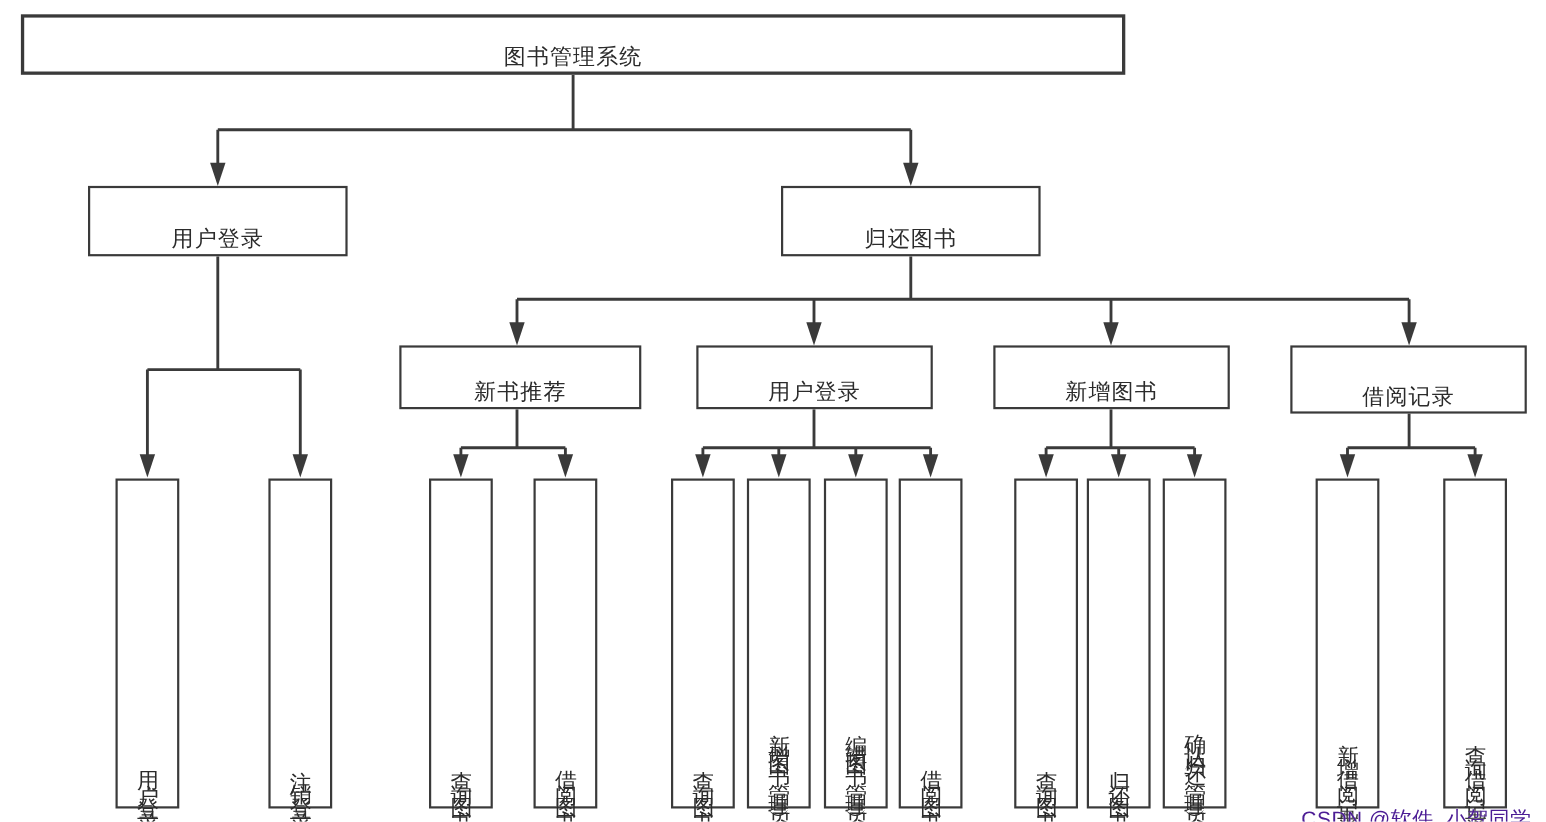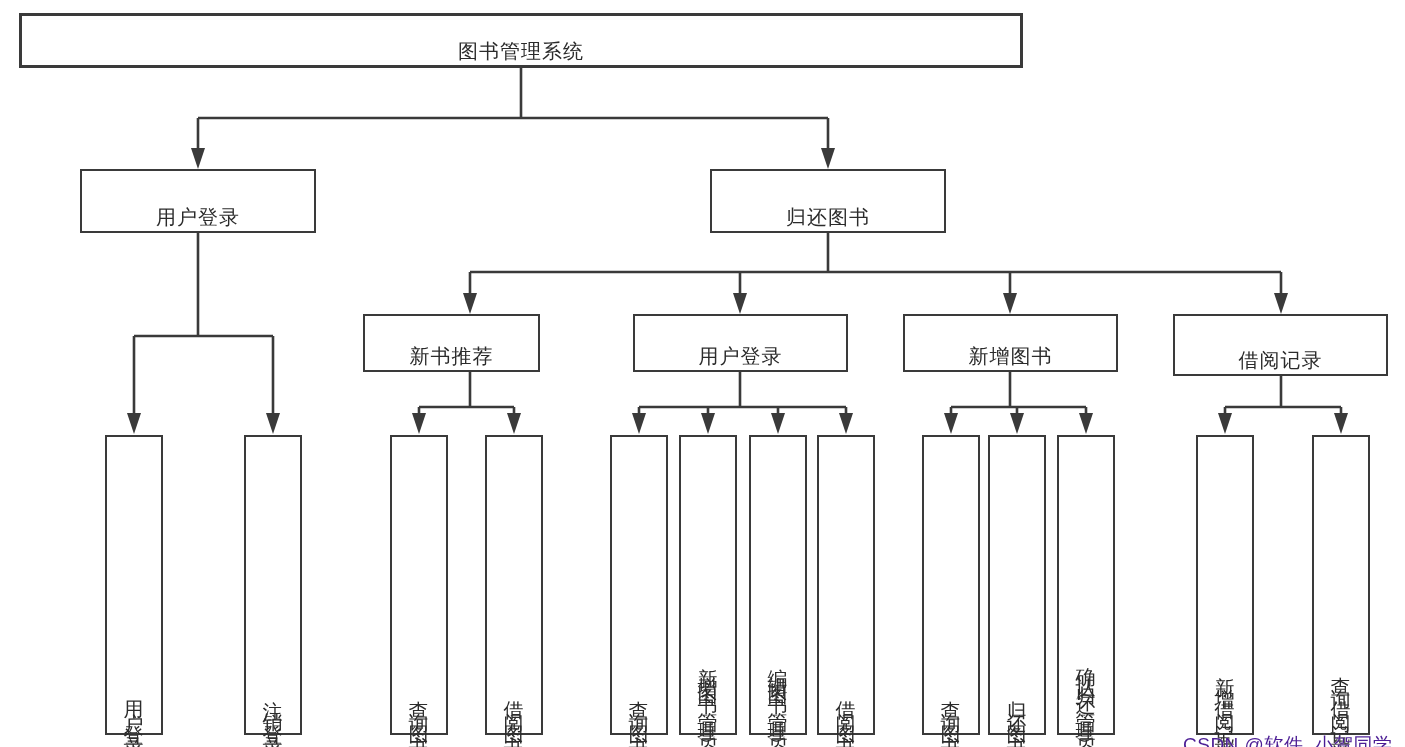--- a/index.html
+++ b/index.html
@@ -114,21 +114,21 @@
     <span class="h-label">图书管理系统</span>
   </div>
 
   <div class="box" style="left:80px; top:169px; width:236px; height:64px;">
     <span class="h-label">用户登录</span>
   </div>
   <div class="box" style="left:710px; top:169px; width:236px; height:64px;">
     <span class="h-label">归还图书</span>
   </div>
 
-  <div class="box" style="left:363px; top:314px; width:177px; height:58px;">
+  <div class="box" style="left:363px; top:314px; width:220px; height:58px;">
     <span class="h-label">新书推荐</span>
   </div>
   <div class="box" style="left:633px; top:314px; width:215px; height:58px;">
     <span class="h-label">用户登录</span>
   </div>
   <div class="box" style="left:903px; top:314px; width:215px; height:58px;">
     <span class="h-label">新增图书</span>
   </div>
   <div class="box" style="left:1173px; top:314px; width:215px; height:62px;">
     <span class="h-label">借阅记录</span>

